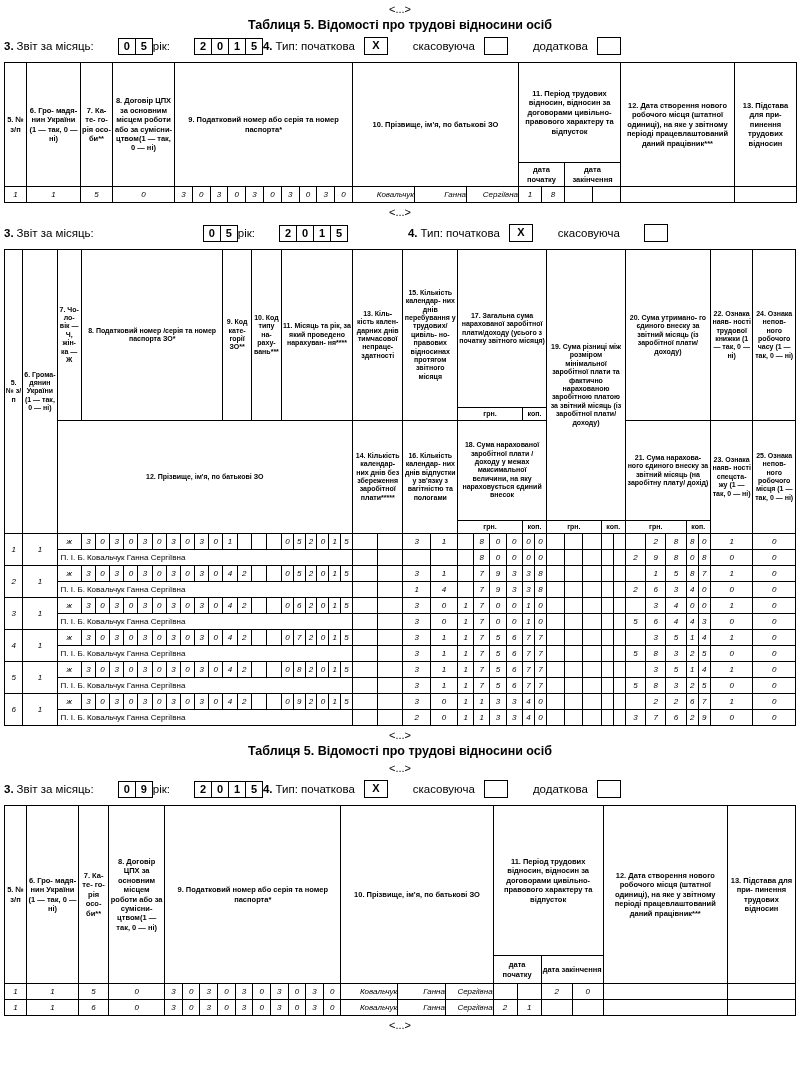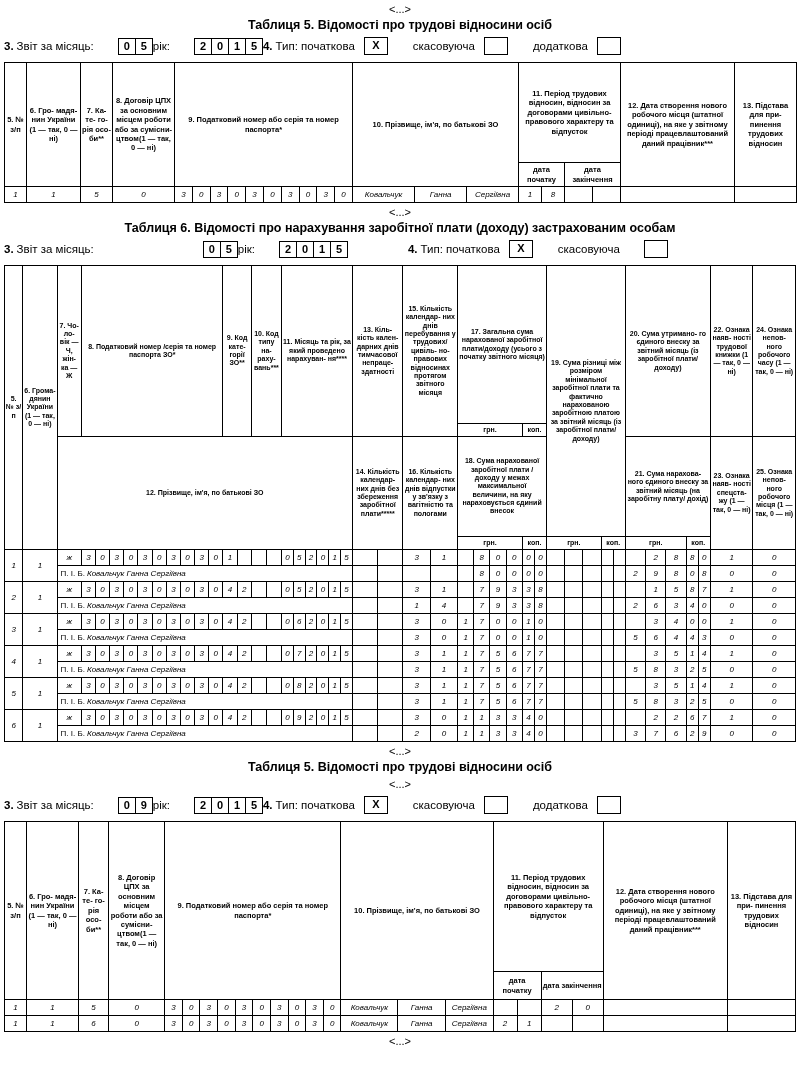--- a/index.html
+++ b/index.html
@@ -26,25 +26,25 @@
   .t6 .hr2 th{height:13px;}
   .t6 .hr3 th{height:100px;}
   .t6 .hr4 th{height:13px;}
   tr.data td{height:16px;}
   .t6 tr.data td{height:15px;}
   .it{font-style:italic;}
   .boxes{display:flex;width:100%;height:100%;align-items:stretch;}
   .boxes .bx{flex:1;border-left:1px solid #000;font-size:8px;font-style:italic;line-height:15px;text-align:center;overflow:hidden;}
   .boxes .bx:first-child{border-left:none;}
   .name3{display:flex;width:100%;height:100%;align-items:stretch;}
-  .name3 span{flex:1;border-left:1px solid #000;font-style:italic;font-size:8px;line-height:15px;overflow:hidden;}
+  .name3 span{flex:1;border-left:1px solid #000;font-style:italic;font-size:8px;line-height:15px;overflow:hidden;text-align:right;}
   .name3 span:first-child{border-left:none;flex:1.2;}
   .pib{text-align:left;padding-left:3px;white-space:nowrap;}
   .piblbl{font-size:8px;margin-right:2px;}
-  .nm{font-style:italic;font-size:8px;}
+  .nm{font-size:8px;}
   .gap25{margin-left:25px;}
   .gap40{}
   .sect{margin-bottom:2px;}
 </style>
 </head>
 <body>
 
 <div class="page">
 
   <div class="marker">&lt;...&gt;</div>
@@ -146,21 +146,20 @@
               <span class="bx">&nbsp;</span>
             </div>
           </td>
         <td></td>
         <td></td>
       </tr>
     </tbody>
   </table>
 
   <div class="marker">&lt;...&gt;</div>
-  <div class="title">Таблиця 6. Відомості про нарахування заробітної плати (доходу) застрахованим особам</div>
 
   <div class="report">
     <span class="num">3.</span>
     <span>Звіт за місяць:</span>
     <span class="fboxes" style="margin-left:110px">
         <span class="bx">0</span>
         <span class="bx">5</span>
       </span>
     <span class="gap40">рік:</span>
     <span class="fboxes gap25">

